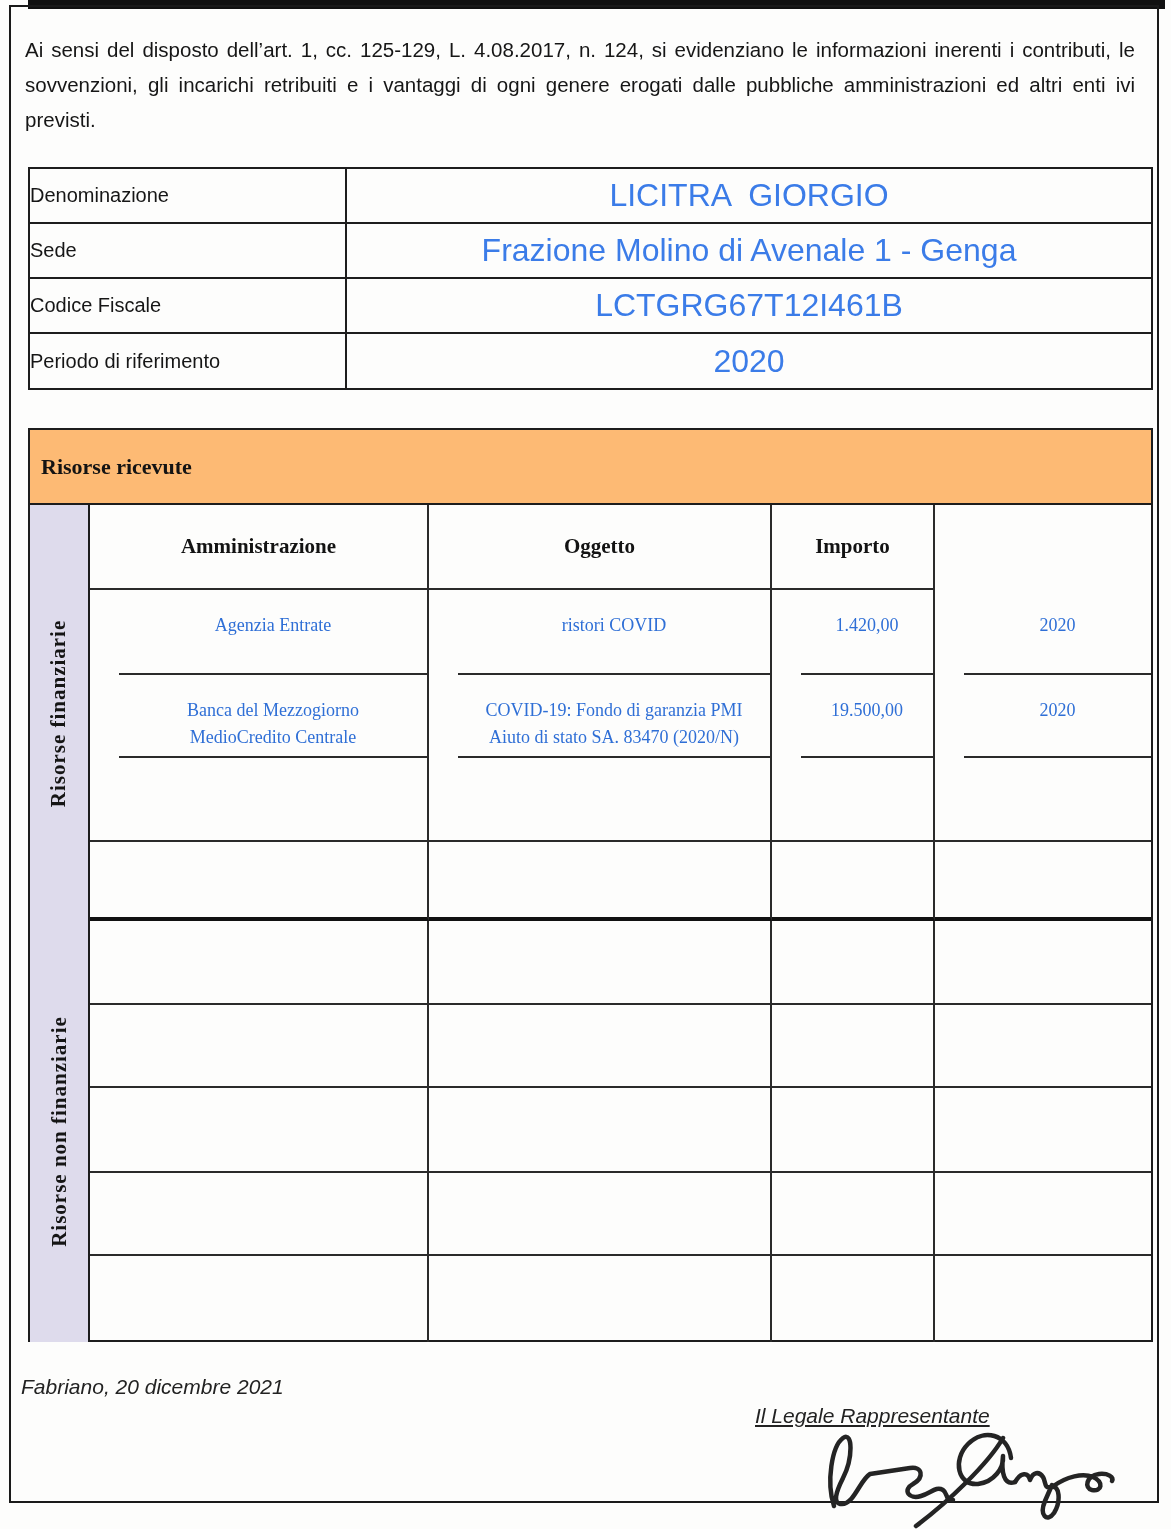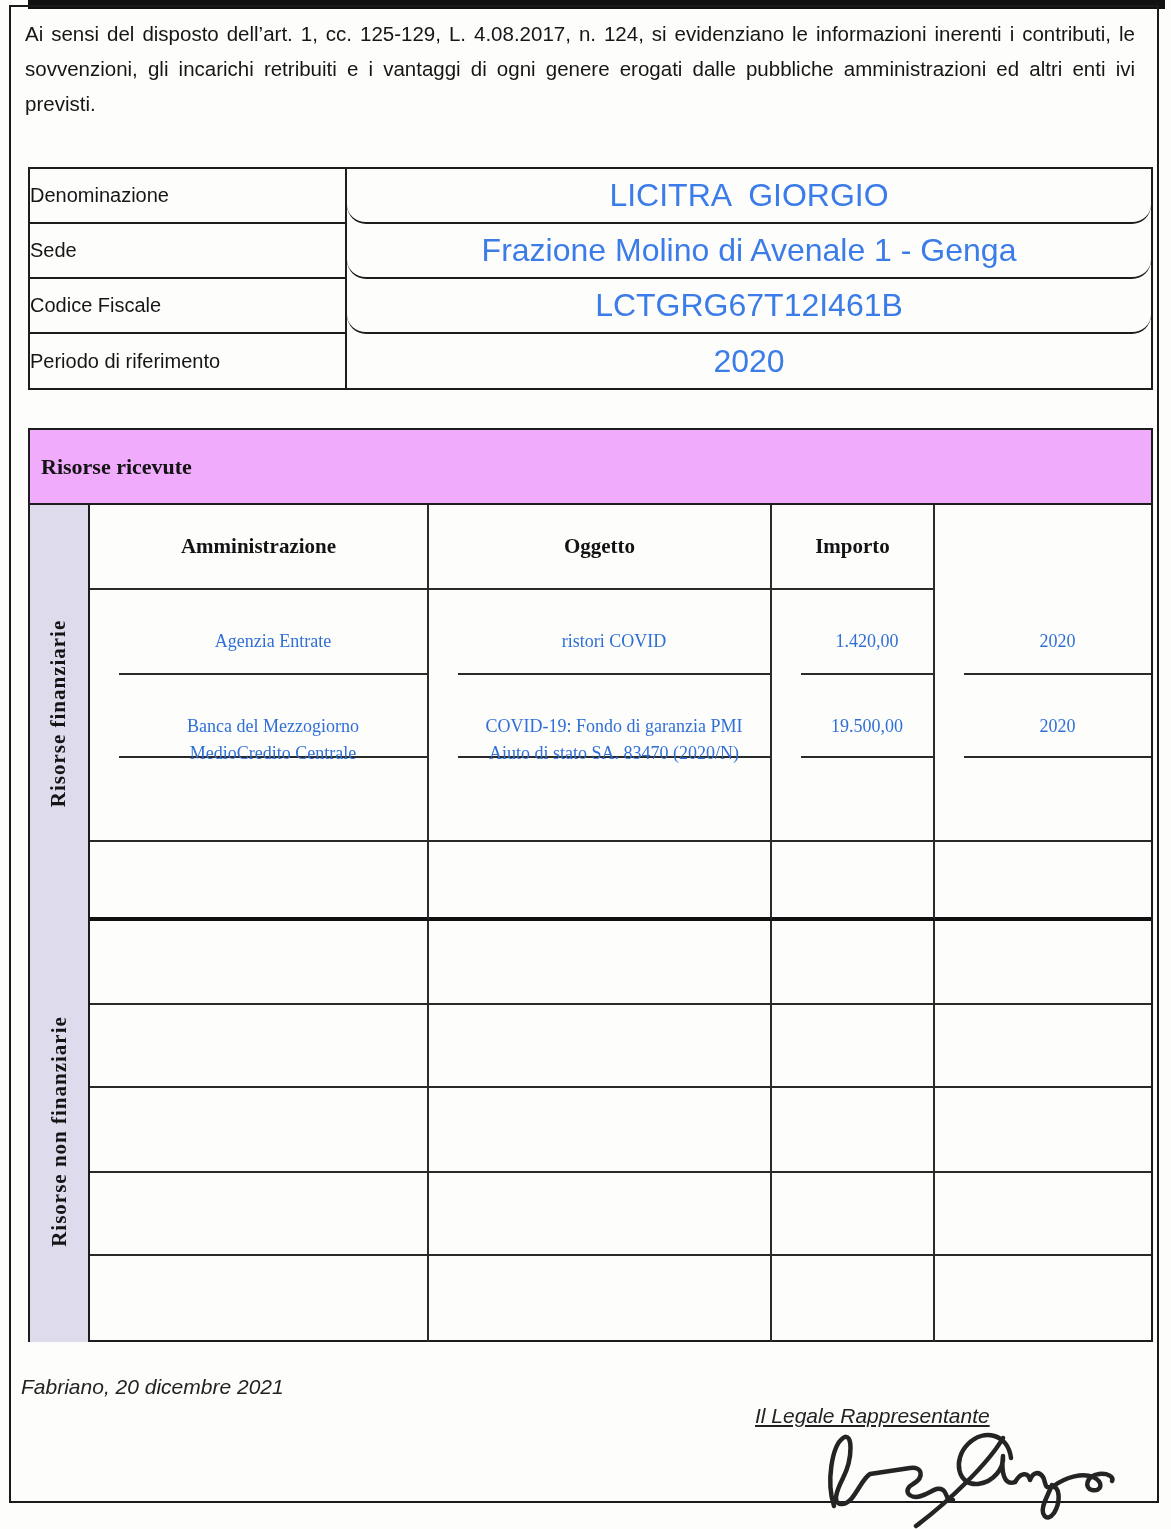--- a/index.html
+++ b/index.html
@@ -14,50 +14,50 @@
   }
   .top-bar {
     position:absolute; left:28px; top:0; width:1137px; height:9px;
     background:#111; 
   }
   .page-border {
     position:absolute; left:9px; top:5px; width:1150px; height:1498px;
     border:2px solid #1a1a1a;
   }
   .intro {
-    position:absolute; left:25px; top:16px; width:1110px;
+    position:absolute; left:25px; top:32px; width:1110px;
     font-size:20.5px; line-height:35px; text-align:justify;
     color:#161616;
   }
   
   .info-table {
     position:absolute; left:28px; top:167px; width:1125px; height:223px;
     border:2px solid #1d1d1d;
     display:grid;
     grid-template-columns:317px 1fr;
     grid-template-rows:55px 55px 55px 1fr;
   }
   .info-label {
     border-right:2px solid #1d1d1d; border-bottom:2px solid #1d1d1d;
     display:flex; align-items:center; 
     font-size:20px; color:#161616;
   }
   .info-value {
     border-bottom:2px solid #1d1d1d;
     display:flex; align-items:center; justify-content:center;
-    font-size:32px; color:#3b7ce8; white-space:pre-wrap;border-radius:19px;
+    font-size:32px; color:#3b7ce8; white-space:pre-wrap;
   }
   .info-table .nb { border-bottom:none; }
   
   .res-box {
     position:absolute; left:28px; top:428px; width:1125px; height:914px;
     border:2px solid #1d1d1d;
   }
   .res-title {
-    height:75px; background:#f0abfc; border-bottom:2px solid #1d1d1d;
+    height:75px; background:#fdba74; border-bottom:2px solid #1d1d1d;
     display:flex; align-items:center; padding-left:11px;
     font-family:"Liberation Serif", serif; font-weight:bold; font-size:22px;
     color:#131313;
   }
   .res-table {
     display:grid; width:100%; height:837px;
     grid-template-columns:60px 339px 343px 163px 1fr;
     grid-template-rows:85px 85px 83px 84px 79px 84px 83px 85px 83px 1fr;
   }
   .cell { border-right:2px solid #2a2a2a; border-bottom:2px solid #2a2a2a; }
@@ -74,21 +74,21 @@
     letter-spacing:1px; color:#151515;
   }
   .chead {
     display:flex; align-items:center; justify-content:center; text-align:center;
     font-family:"Liberation Serif", serif; font-weight:bold; font-size:21px;
     color:#131313;
   }
   .chead .narrow { width:120px; line-height:1.55; }
   .cdata {
     display:flex; justify-content:center; align-items:flex-start;
-    padding:38px 16px 0; text-align:center;
+    padding:22px 16px 0; text-align:center;
     font-family:"Liberation Serif", serif; font-size:18px; line-height:1.5;
     color:#2f6fd6;
     margin-left:29px;
   }
   
   .place-date {
     position:absolute; left:21px; top:1375px;
     font-style:italic; font-size:21px; color:#222;
   }
   .signer-title {

